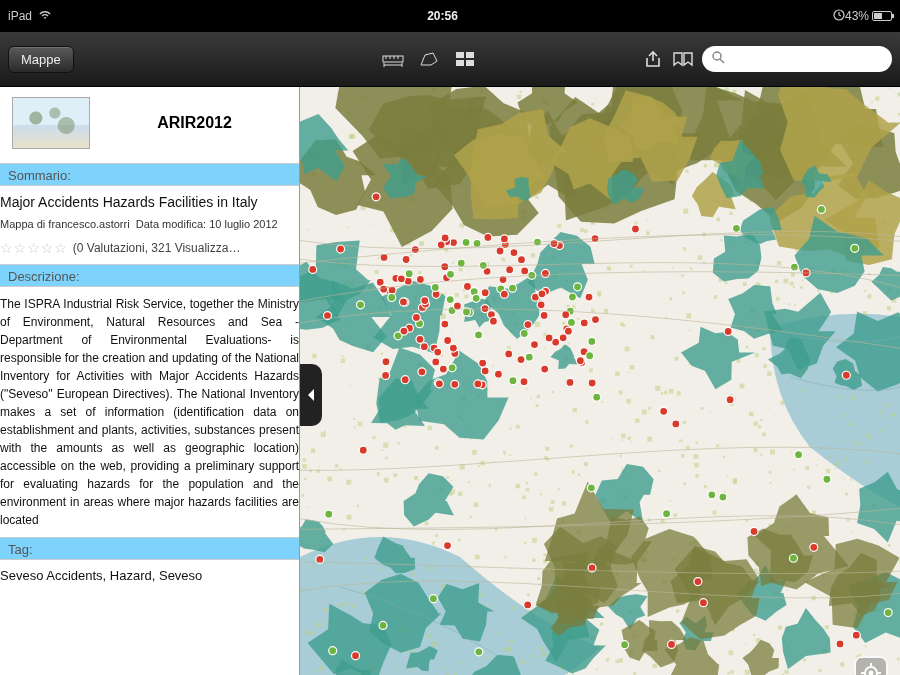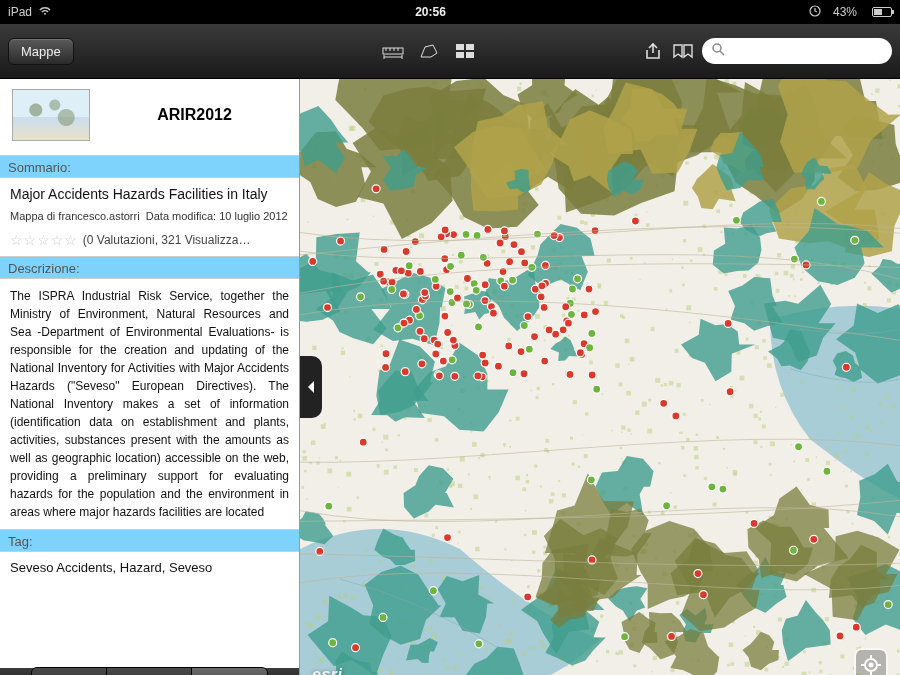--- a/index.html
+++ b/index.html
@@ -1,24 +1,24 @@
 <!DOCTYPE html>
 <html><head>
 <meta charset="utf-8">
 <style>
 * { margin: 0; padding: 0; box-sizing: border-box; font-family: -apple-system, Helvetica, Arial, sans-serif; }
 html, body { width: 900px; height: 675px; overflow: hidden; background: #000; }
 
 .statusbar {
-  height: 24px; background: #000; color: #ccc; display: flex;
+  height: 32px; background: #000; color: #ccc; display: flex;
   align-items: center; font-size: 12px; padding: 0 8px;
 }
 .statusbar .left { display: flex; align-items: center; gap: 6px; }
 .statusbar .center { flex: 1; text-align: center; font-weight: bold; color: #eee; }
-.statusbar .right { display: flex; align-items: center; gap: 12px; }
+.statusbar .right { display: flex; align-items: center; gap: 0; }
 
 .toolbar {
   height: 55px;
   background: linear-gradient(#3a3a3a, #1a1a1a);
   border-bottom: 1px solid #000;
   display: flex; align-items: center; padding: 0 8px; gap: 8px;
 }
 .tb-btn {
   background: linear-gradient(#5a5a5a,#2a2a2a);
   border: 1px solid #111; border-radius: 6px;
@@ -51,21 +51,21 @@
 .thumb::after {
   content: ""; position: absolute; inset: 0;
   background:
     radial-gradient(circle at 30% 40%, rgba(120,140,100,.6) 0 6px, transparent 7px),
     radial-gradient(circle at 55% 30%, rgba(120,140,100,.5) 0 5px, transparent 6px),
     radial-gradient(circle at 70% 55%, rgba(120,140,100,.5) 0 8px, transparent 9px);
 }
 .side-title { font-weight: bold; font-size: 16px; color: #000; flex: 1; text-align: center; }
 
 .section-label { font-size: 13px; color: #555; padding: 4px 8px 2px; border-top: 1px solid #ccc; border-bottom: 1px solid #ccc; background: #7dd3fc; }
-.section-body { padding: 8px 10px; font-size: 13px; color: #111; }
+.section-body { padding: 8px 0; font-size: 13px; color: #111; }
 .subtitle { font-size: 14px; margin-bottom: 8px; }
 .meta { font-size: 11px; color: #333; margin-bottom: 10px; }
 .rating-row { display: flex; align-items: center; gap: 6px; font-size: 12px; color: #444; }
 .stars { display: flex; gap: 1px; }
 .star { color: #ccc; font-size: 14px; }
 .desc { font-size: 12px; line-height: 1.5; text-align: justify; }
 .tags { font-size: 13px; }
 
 .side-footer {
   margin-top: auto; height: 26px;

